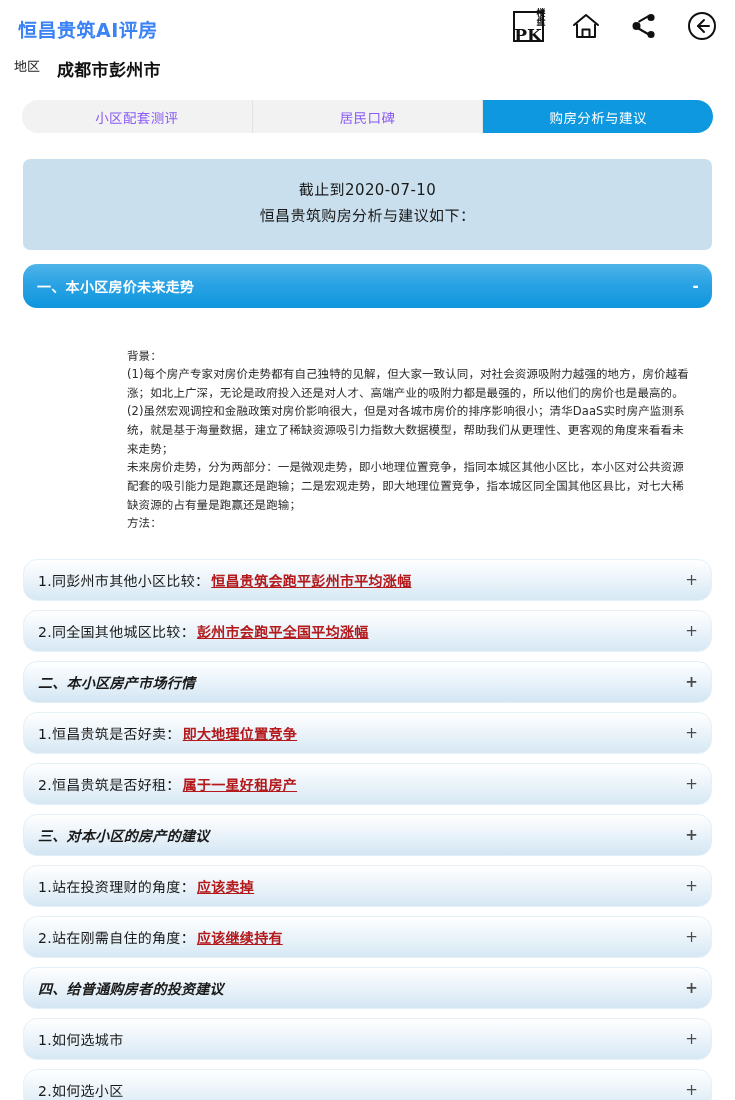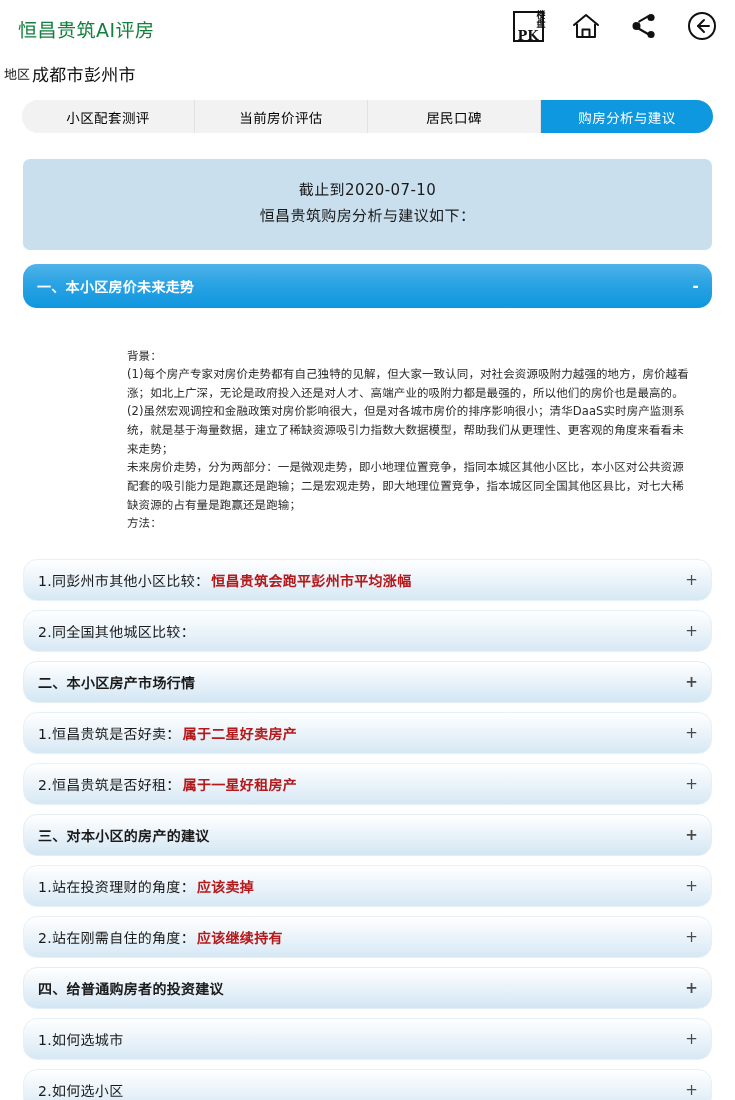--- a/index.html
+++ b/index.html
@@ -16,23 +16,23 @@
   
   .app-header {
     position: relative;
     height: 56px;
     padding: 0 18px;
     display: flex;
     align-items: center;
   }
   .app-title {
     font-size: 19px;
-    color: #15803d;
+    color: #3b82f6;
     letter-spacing: .5px;
-    font-weight: 400;
+    font-weight: 700;
   }
   .header-icons {
     position: absolute;
     right: 16px;
     top: 9px;
     display: flex;
     align-items: center;
     gap: 24px;
   }
   .icon-btn {
@@ -57,63 +57,62 @@
   .pk-logo .pk-top {
     font-size: 9px;
     font-weight: 700;
     color: #111;
     letter-spacing: -1px;
     transform: scaleY(1.05);
     margin-left: 25px;
   }
   .pk-logo .pk-bottom {
     font-family: "DejaVu Serif", "Liberation Serif", serif;
-    font-size: 13px;
+    font-size: 17px;
     font-weight: 700;
     color: #111;
     letter-spacing: 0px;
     margin-top: 0;
   }
 
   
   .region-line {
-    padding: 0 18px 0 4px;
+    padding: 0 18px 0 14px;
     height: 34px;
     display: flex;
-    align-items: center;
-    gap: 2px;
+    gap: 17px;
   }
   .region-label {
     font-size: 13px;
     color: #222;
     font-weight: 400;
   }
   .region-value {
     font-size: 17px;
     color: #111;
-    font-weight: 400;
+    font-weight: 700;
     letter-spacing: .3px;
   }
 
   
   .tab-bar {
     margin: 10px 22px 0 22px;
     height: 33px;
     display: flex;
     border-radius: 17px;
     overflow: hidden;
     background: #f2f2f2;
   }
   .tab {
     flex: 1 1 0;
     display: flex;
     align-items: center;
     justify-content: center;
     font-size: 13.5px;
-    color: #000000;
+    color: #8b5cf6;
     background: #f2f2f2;
     border-right: 1px solid #e2e2e2;
     letter-spacing: .4px;
   }
   .tab:last-child { border-right: none; }
   .tab.active {
     background: #0e98e0;
     color: #ffffff;
     border-right: none;
   }
@@ -157,35 +156,37 @@
     min-height: 44px;
   }
   .acc-row.section-open .acc-toggle { color: #ffffff; }
 
   
   .acc-row.section {
     background: linear-gradient(to bottom, #ffffff 0%, #eaf3fa 48%, #d3e6f3 100%);
     color: #1a1a1a;
     font-weight: 700;
     border: 1px solid #e3eef6;
+    font-style: italic;
   }
   .acc-row.item {
     background: linear-gradient(to bottom, #ffffff 0%, #ecf4fa 48%, #d6e8f4 100%);
     color: #1a1a1a;
     font-weight: 400;
     border: 1px solid #e6f0f7;
     align-items: center;
   }
 
   .acc-label { white-space: nowrap; }
   .acc-value {
     color: #b4191b;
     font-weight: 700;
     margin-left: 2px;
     white-space: nowrap;
+    text-decoration: underline;
   }
 
   .acc-toggle {
     position: absolute;
     right: 13px;
     top: 50%;
     transform: translateY(-50%);
     font-size: 15px;
     color: #4a4a4a;
     line-height: 1;
@@ -248,23 +249,20 @@
 <div class="region-line">
   <span class="region-label">地区</span>
   <span class="region-value">成都市彭州市</span>
 </div>
 
 <div class="tab-bar">
   <div class="tab">
     <span>小区配套测评</span>
   </div>
   <div class="tab">
-    <span>当前房价评估</span>
-  </div>
-  <div class="tab">
     <span>居民口碑</span>
   </div>
   <div class="tab active">
     <span>购房分析与建议</span>
   </div>
 </div>
 
 <div class="content">
 
   <div class="notice-banner">
@@ -288,31 +286,32 @@
     </div>
 
     <div class="acc-row item">
       <span class="acc-label">1.同彭州市其他小区比较：</span>
       <span class="acc-value">恒昌贵筑会跑平彭州市平均涨幅</span>
       <span class="acc-toggle">+</span>
     </div>
 
     <div class="acc-row item">
       <span class="acc-label">2.同全国其他城区比较：</span>
+      <span class="acc-value">彭州市会跑平全国平均涨幅</span>
       <span class="acc-toggle">+</span>
     </div>
 
     <div class="acc-row section">
       <span class="acc-label">二、本小区房产市场行情</span>
       <span class="acc-toggle">+</span>
     </div>
 
     <div class="acc-row item">
       <span class="acc-label">1.恒昌贵筑是否好卖：</span>
-      <span class="acc-value">属于二星好卖房产</span>
+      <span class="acc-value">即大地理位置竞争</span>
       <span class="acc-toggle">+</span>
     </div>
 
     <div class="acc-row item">
       <span class="acc-label">2.恒昌贵筑是否好租：</span>
       <span class="acc-value">属于一星好租房产</span>
       <span class="acc-toggle">+</span>
     </div>
 
     <div class="acc-row section">

